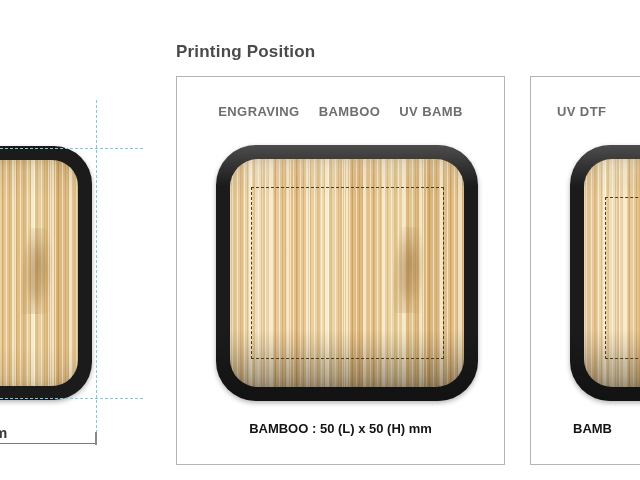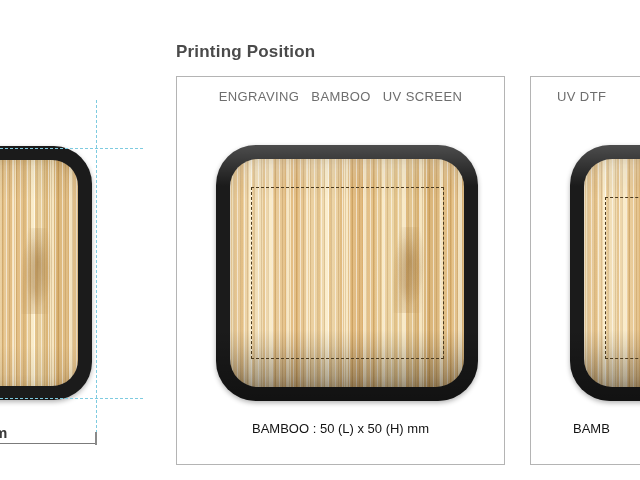--- a/index.html
+++ b/index.html
@@ -20,32 +20,33 @@
   
   .panel{
     position:absolute;background:#ffffff;
     border:1px solid #b4b4b4;
     box-sizing:border-box;
   }
   #panel-main{left:176px;top:76px;width:329px;height:389px;}
   #panel-secondary{left:530px;top:76px;width:180px;height:389px;}
 
   .method-row{
-    position:absolute;top:12px;left:0;width:100%;
-    display:flex;justify-content:center;gap:12px;
+    position:absolute;top:27px;left:0;width:100%;
+    display:flex;justify-content:center;gap:19px;
     white-space:nowrap;
+    font-weight:bold;
   }
   #panel-secondary .method-row{justify-content:flex-start;padding-left:26px;}
   .method-label{
     font-size:13px;color:#6e6e6e;letter-spacing:.4px;
   }
 
   .caption{
     position:absolute;bottom:28px;left:0;width:100%;
-    text-align:center;font-size:13px;font-weight:normal;color:#141414;
+    text-align:center;font-size:13px;font-weight:bold;color:#141414;
     white-space:nowrap;
   }
   #panel-secondary .caption{text-align:left;padding-left:42px;}
 
   
   .product{
     position:absolute;
     border-radius:40px;
     background:#1b1b1b;
     box-shadow:0 2px 5px rgba(0,0,0,.30);
@@ -150,21 +151,21 @@
   <div class="dim-line"></div>
   <div class="dim-tick"></div>
   <div class="dim-text">m</div>
 
   <div class="page-title">Printing Position</div>
 
   <div class="panel" id="panel-main">
     <div class="method-row">
       <span class="method-label">ENGRAVING</span>
       <span class="method-label">BAMBOO</span>
-      <span class="method-label">UV SCREEN</span>
+      <span class="method-label">UV BAMB</span>
     </div>
     <div class="caption">BAMBOO : 50 (L) x 50 (H) mm</div>
   </div>
 
   <div class="product" id="product-main">
     <div class="bamboo">
       <div class="knot"></div>
       <div class="shade"></div>
     </div>
   </div>

